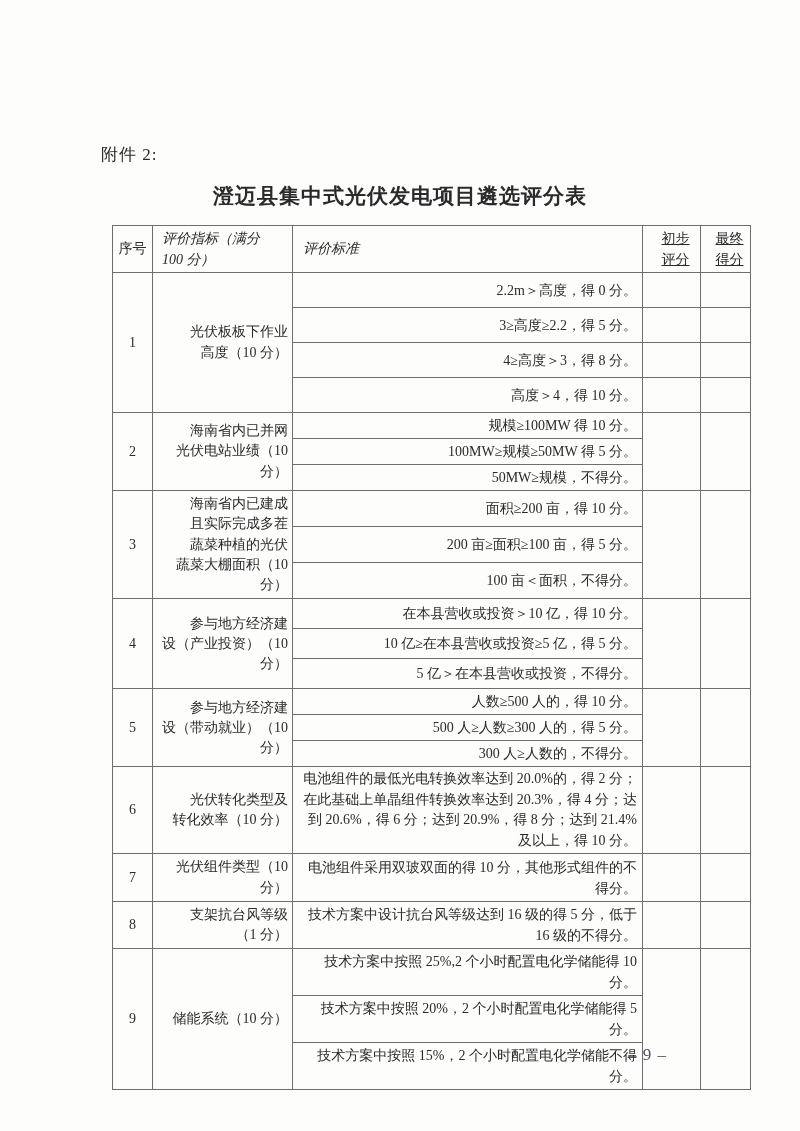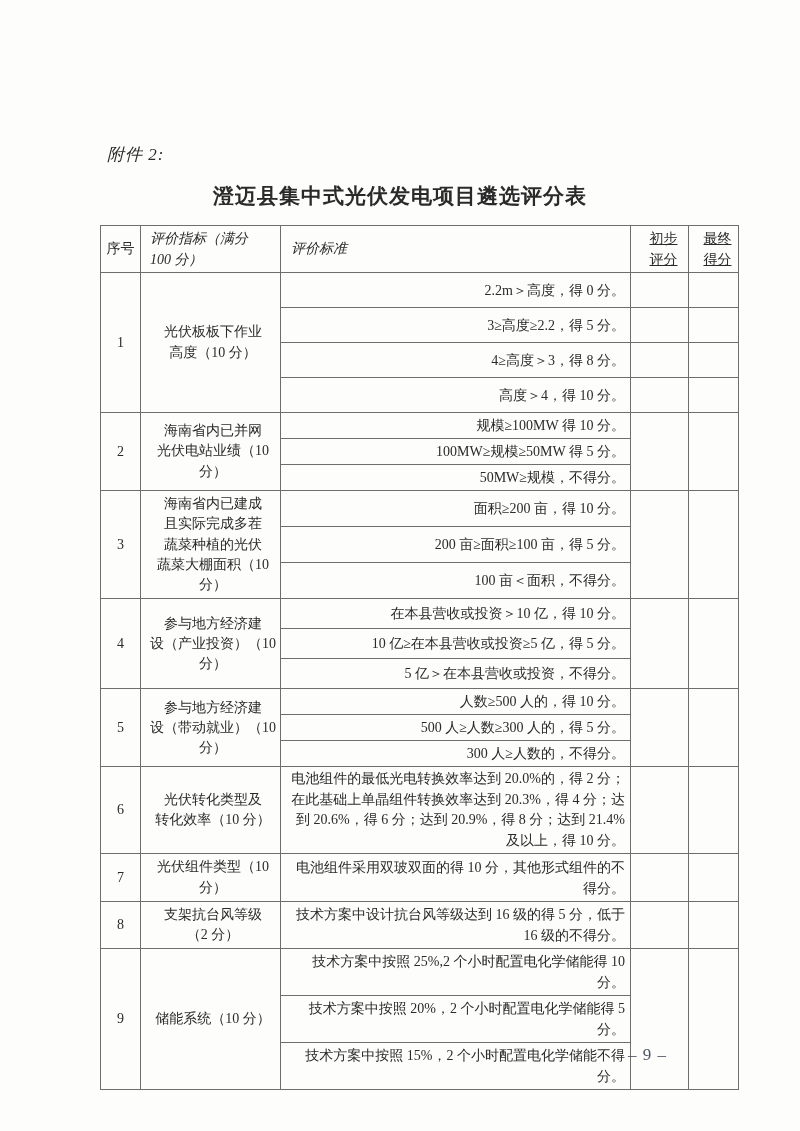--- a/index.html
+++ b/index.html
@@ -5,30 +5,30 @@
   html,body{margin:0;padding:0;}
   body{
     width:800px;height:1131px;
     background:#fdfdfc;
     font-family:"Liberation Serif","DejaVu Serif",serif;
     color:#2a2a2a;
     position:relative;
     overflow:hidden;
   }
   .attachment{
-    position:absolute;left:107px;top:143px;
-    font-size:17px;letter-spacing:1px;font-style:italic;
+    position:absolute;left:101px;top:143px;
+    font-size:17px;letter-spacing:1px;
   }
   .title{
     position:absolute;left:0;top:182px;width:800px;
     margin:0;text-align:center;
     font-size:21px;font-weight:bold;letter-spacing:1px;
   }
   table.score-table{
-    position:absolute;left:100px;top:225px;
+    position:absolute;left:112px;top:225px;
     width:638px;
     border-collapse:collapse;table-layout:fixed;
   }
   .score-table td,.score-table th{
     border:1px solid #6e6e6e;
     font-size:14px;font-weight:normal;
     vertical-align:middle;
     overflow:hidden;
     color:#2a2a2a;
   }
@@ -37,21 +37,21 @@
   tr.g2{height:26px;}
   tr.g3{height:34px;}
   tr.g4{height:30px;}
   tr.g5{height:25px;}
   tr.g6{height:84px;}
   tr.g7{height:42px;}
   tr.g8{height:45px;}
   tr.g9{height:23px;}
   .c-no{text-align:center;padding:0 2px;}
   .c-ind{
-    text-align:center;padding:3px 4px 3px 9px;
+    text-align:right;padding:3px 4px 3px 9px;
     white-space:pre-line;line-height:1.45;
   }
   .c-crit{
     text-align:right;padding:2px 5px 2px 10px;
     line-height:1.5;
   }
   tr.g6 .c-crit{line-height:1.46;}
   .h-ind{
     text-align:left;padding:2px 4px 2px 9px;
     white-space:pre-line;line-height:1.5;font-style:italic;
@@ -198,21 +198,21 @@
     <td class="c-ind">光伏组件类型（10
 分）</td>
     <td class="c-crit">电池组件采用双玻双面的得 10 分，其他形式组件的不得分。</td>
     <td class="c-score"></td>
     <td class="c-score"></td>
   </tr>
 
   <tr class="g8">
     <td class="c-no">8</td>
     <td class="c-ind">支架抗台风等级
-（2 分）</td>
+（1 分）</td>
     <td class="c-crit">技术方案中设计抗台风等级达到 16 级的得 5 分，低于 16 级的不得分。</td>
     <td class="c-score"></td>
     <td class="c-score"></td>
   </tr>
 
   <tr class="g9">
     <td class="c-no" rowspan="3">9</td>
     <td class="c-ind" rowspan="3">储能系统（10 分）</td>
     <td class="c-crit">技术方案中按照 25%,2 个小时配置电化学储能得 10 分。</td>
     <td class="c-score" rowspan="3"></td>

